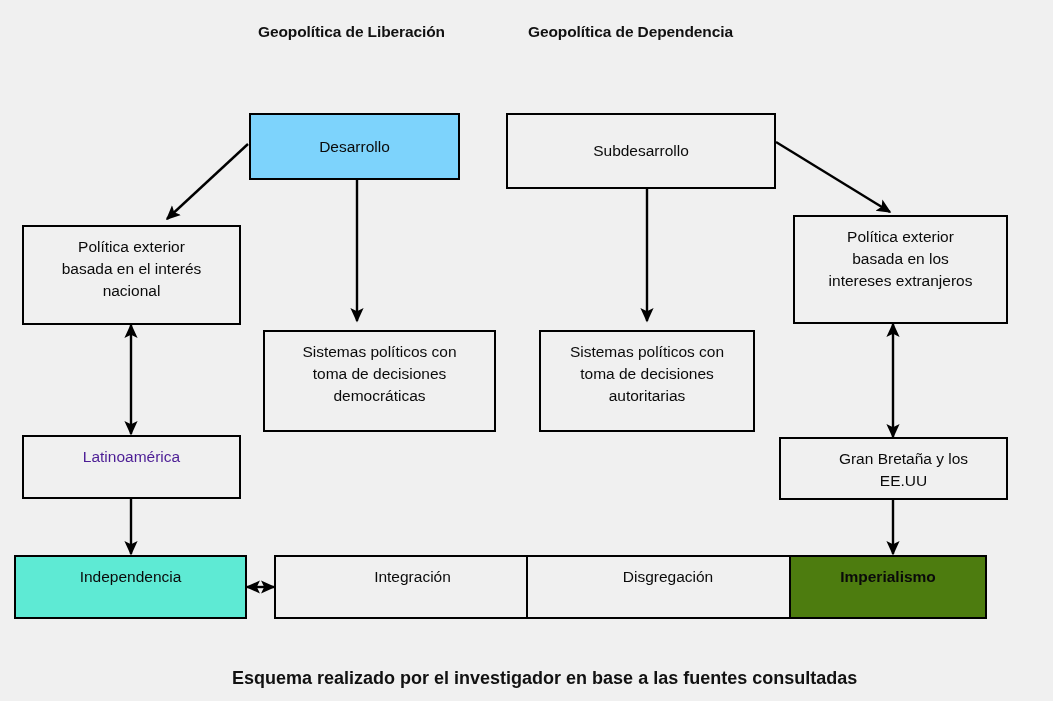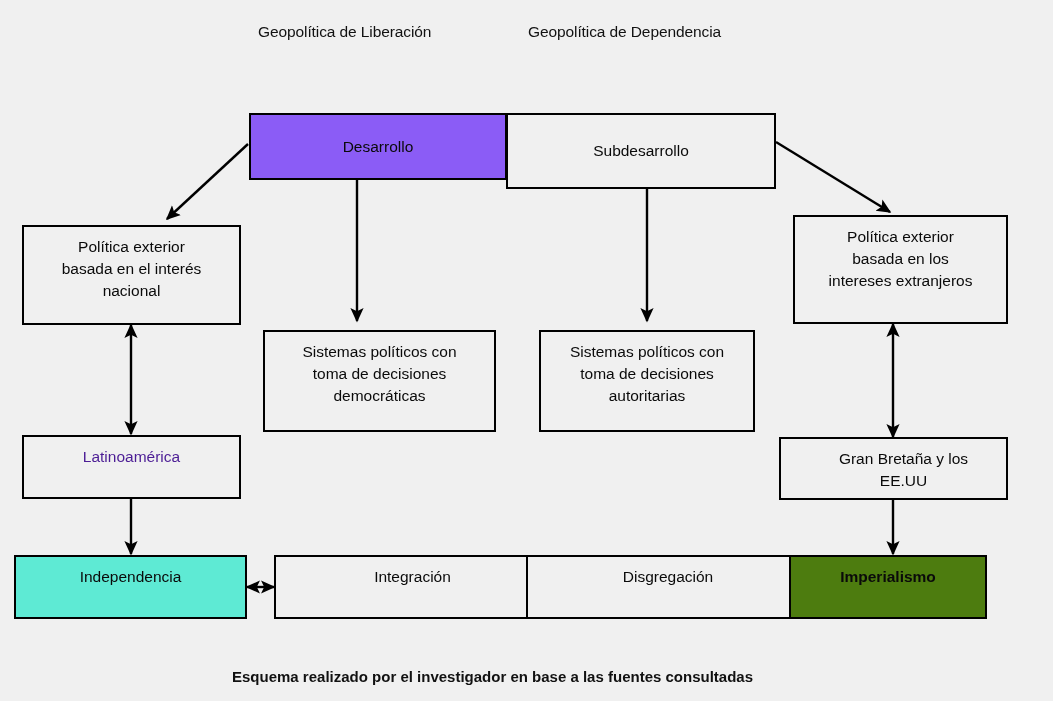--- a/index.html
+++ b/index.html
@@ -19,21 +19,21 @@
     position: relative;
     width: 1053px;
     height: 701px;
     background: #f0f0f0;
   }
 
   
   .col-heading {
     position: absolute;
     font-size: 15.5px;
-    font-weight: normal;
+    font-weight: bold;
     color: #111111;
     letter-spacing: -0.1px;
     white-space: nowrap;
   }
 
   
   .node {
     position: absolute;
     box-sizing: border-box;
     border: 2px solid #000000;
@@ -53,21 +53,21 @@
     white-space: pre-line;
   }
   
   .node.va-top    { align-items: flex-start; }
   .node.va-top    .node-label { padding-top: 9px; }
   .node.va-mid    { align-items: center; }
 
   
   .caption {
     position: absolute;
-    font-size: 15px;
+    font-size: 18px;
     font-weight: bold;
     color: #111111;
     white-space: nowrap;
   }
 
   
   #arrows {
     position: absolute;
     left: 0;
     top: 0;
@@ -130,21 +130,21 @@
 
     <g>
       <line x1="247" y1="587" x2="274" y2="587" marker-end="url(#head)" marker-start="url(#tail)" stroke="#000000"></line>
     </g>
 
     <g>
       <line x1="762" y1="587" x2="789" y2="587" marker-end="url(#head)" marker-start="url(#tail)" stroke="#000000"></line>
     </g>
   </svg>
 
-  <div class="node va-mid" style="left: 249px; top: 113px; width: 258px; height: 67px; background-color: #8b5cf6; border-color: rgb(0, 0, 0); color: rgb(10, 10, 10); justify-content: flex-end;">
+  <div class="node va-mid" style="left: 249px; top: 113px; width: 211px; height: 67px; background-color: #7dd3fc; border-color: rgb(0, 0, 0); color: rgb(10, 10, 10); justify-content: flex-end;">
     <span class="node-label">Desarrollo</span>
   </div>
 
   <div class="node va-mid" style="left: 506px; top: 113px; width: 270px; height: 76px; background-color: rgb(240, 240, 240); border-color: rgb(0, 0, 0); color: rgb(10, 10, 10);">
     <span class="node-label">Subdesarrollo</span>
   </div>
 
   <div class="node va-top" style="left: 22px; top: 225px; width: 219px; height: 100px; background-color: rgb(240, 240, 240); border-color: rgb(0, 0, 0); color: rgb(10, 10, 10);">
     <span class="node-label">Política exterior
 basada en el interés

